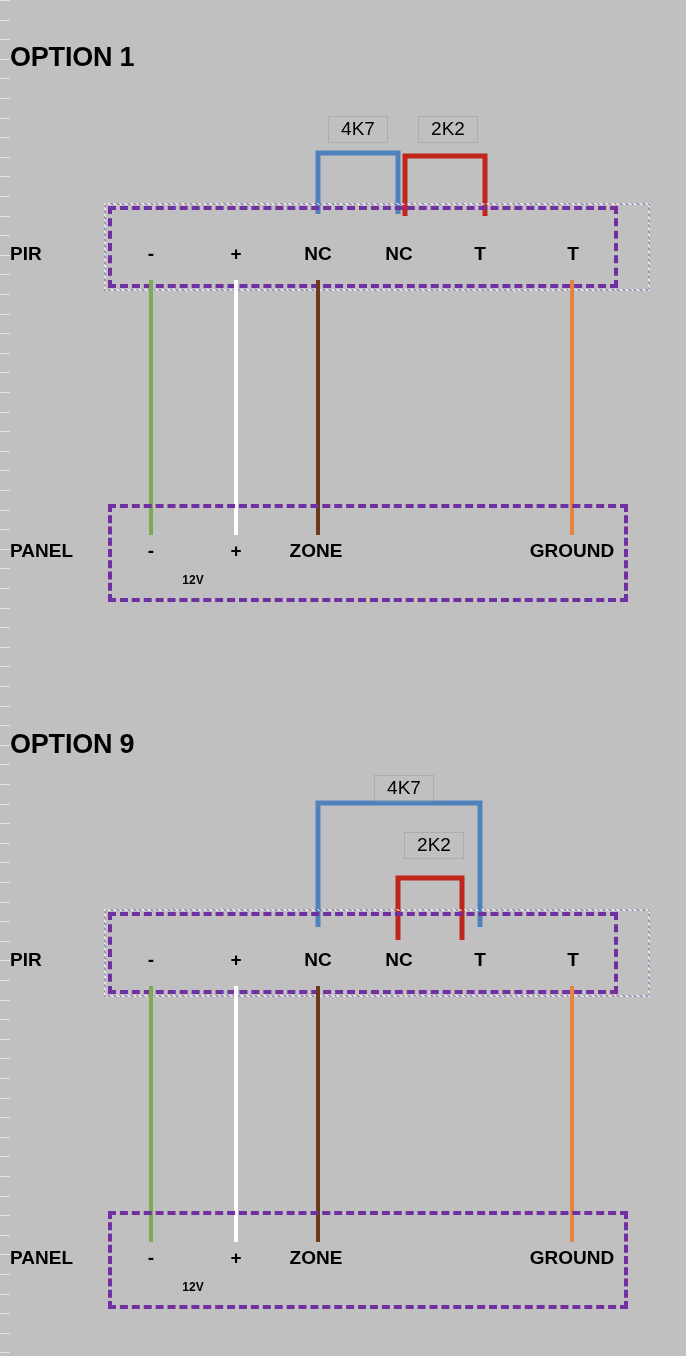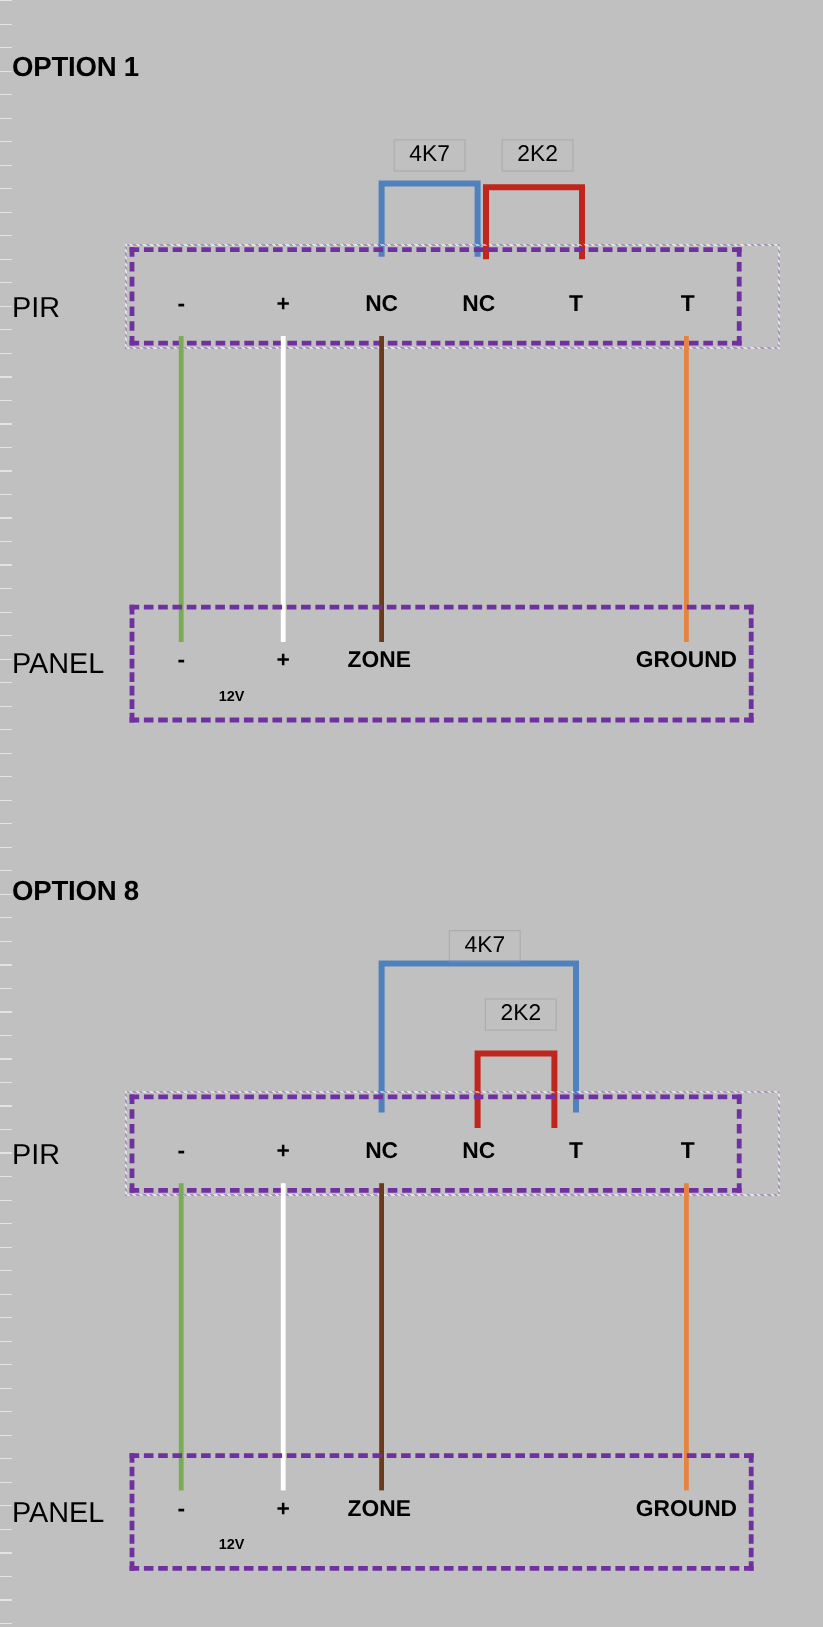--- a/index.html
+++ b/index.html
@@ -25,31 +25,31 @@
         to bottom,
         rgba(255,255,255,0.55) 0px,
         rgba(255,255,255,0.55) 1px,
         rgba(0,0,0,0) 1px,
         rgba(0,0,0,0) 19.6px);
     pointer-events: none;
   }
 
   .section-title {
     position: absolute;
-    font-size: 23px;
+    font-size: 27px;
     font-weight: bold;
     color: #000;
     letter-spacing: -0.2px;
     white-space: nowrap;
   }
 
   .row-label {
     position: absolute;
-    font-size: 24px;
-    font-weight: normal;
+    font-size: 19px;
+    font-weight: bold;
     color: #000;
     white-space: nowrap;
   }
 
   
   .term-box {
     position: absolute;
     border: 4px dashed #7030A0;
     box-sizing: border-box;
     background: transparent;
@@ -152,21 +152,21 @@
   <div class="row-label" style="left:10px; top:540px;">PANEL</div>
 
   <div class="term-box" style="left:108px; top:504px; width:520px; height:98px;"></div>
 
   <div class="terminal" style="left:151px; top:540px;">-</div>
   <div class="terminal" style="left:236px; top:540px;">+</div>
   <div class="terminal" style="left:316px; top:540px;">ZONE</div>
   <div class="terminal" style="left:572px; top:540px;">GROUND</div>
   <div class="terminal sub" style="left:193px; top:573px;">12V</div>
 
-  <div class="section-title" style="left:10px; top:729px;">OPTION 8</div>
+  <div class="section-title" style="left:10px; top:729px;">OPTION 9</div>
 
   <svg class="jumper" style="left:300px; top:790px;" width="210" height="150">
 
     <polyline points="18,137 18,13 180,13 180,137" fill="none" stroke="#4F81BD" stroke-width="5"></polyline>
 
     <polyline points="98,152 98,88 162,88 162,152" fill="none" stroke="#C0261C" stroke-width="5"></polyline>
   </svg>
 
   <div class="res-label" style="left:404px; top:775px; width:60px;">4K7</div>
   <div class="res-label" style="left:434px; top:832px; width:60px;">2K2</div>

